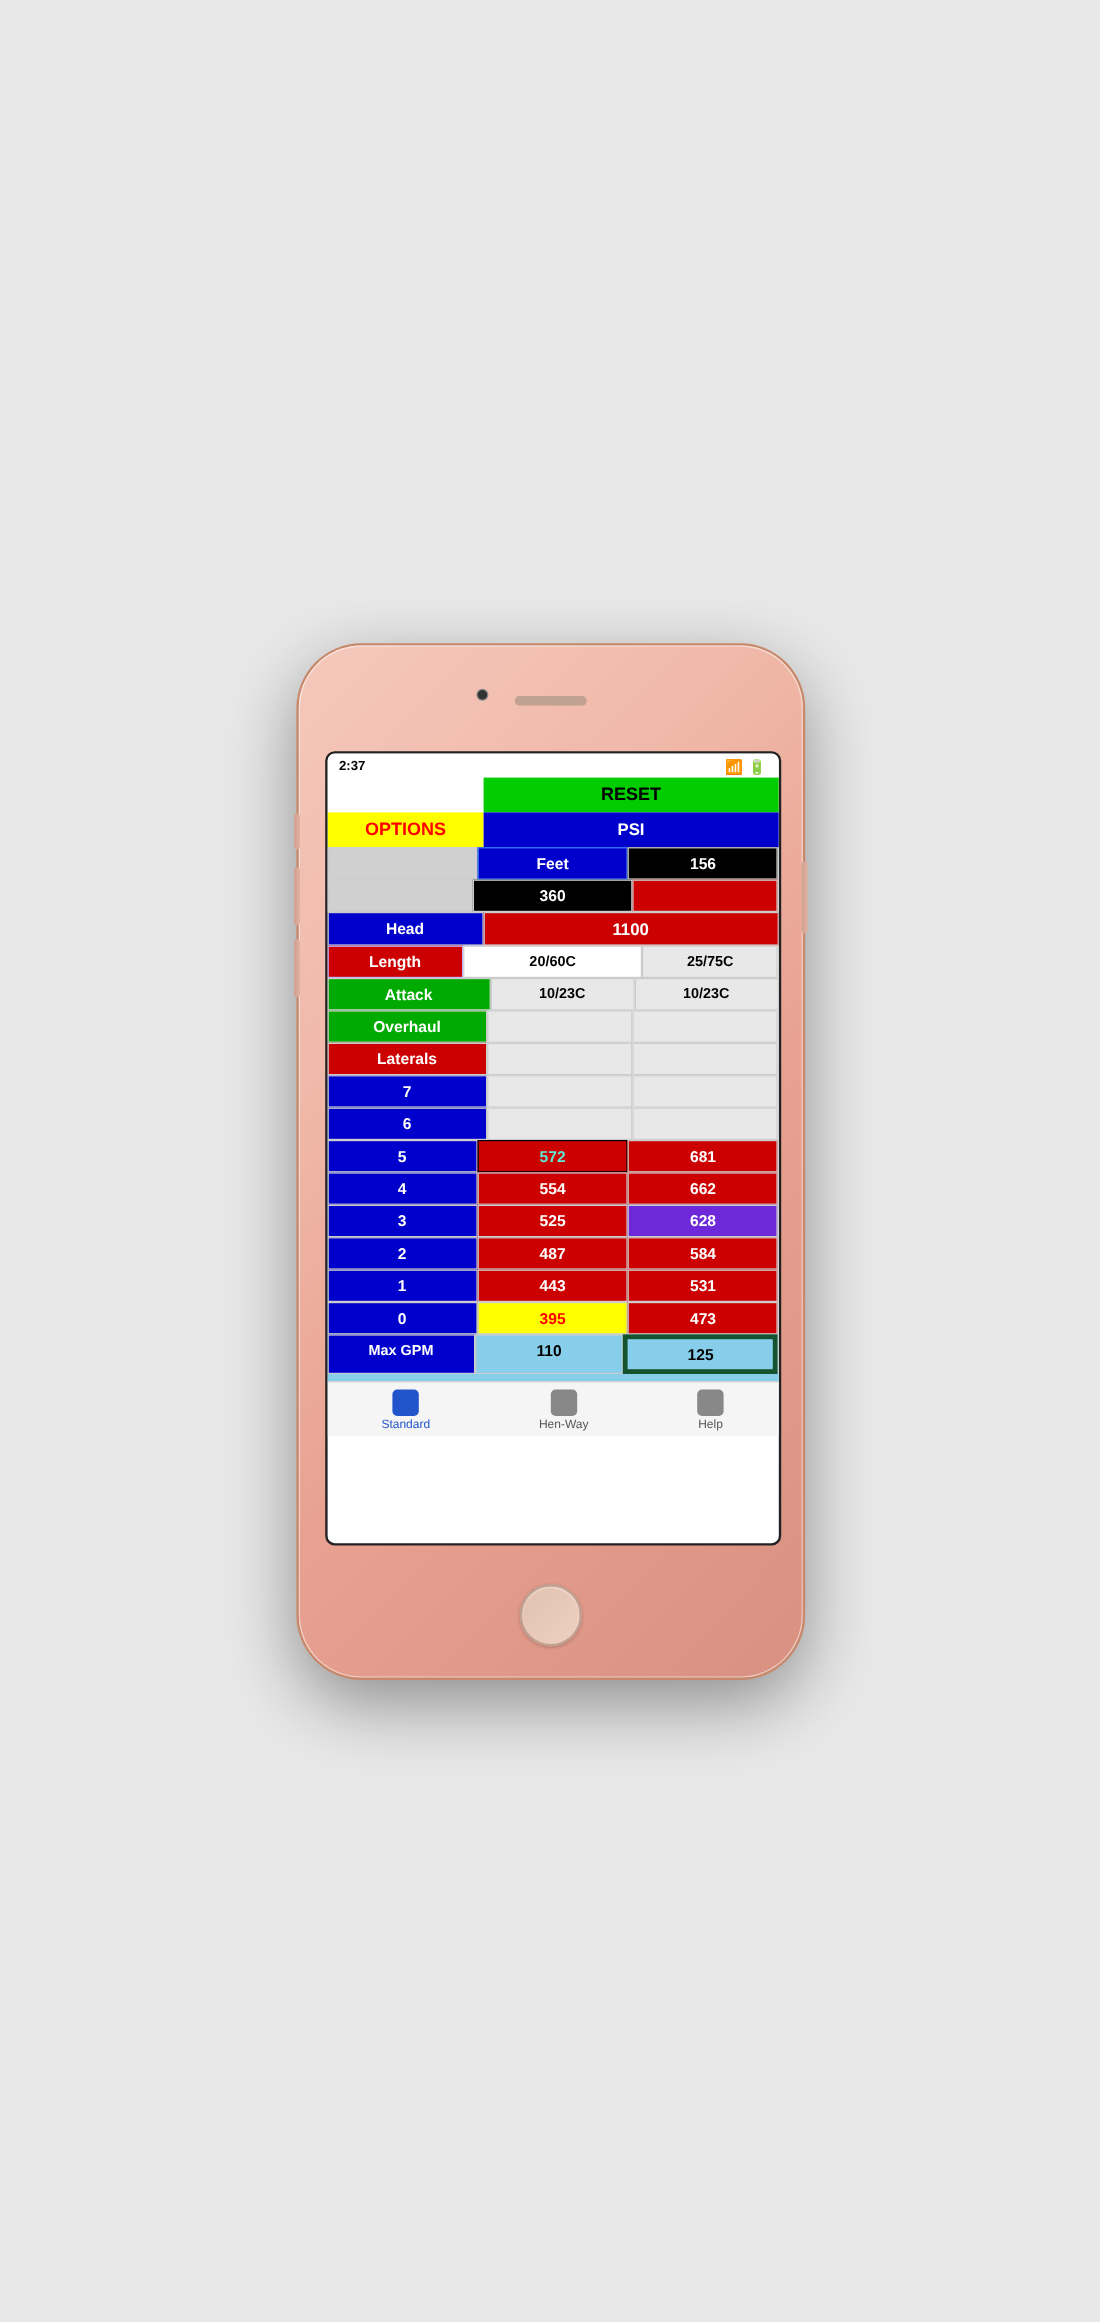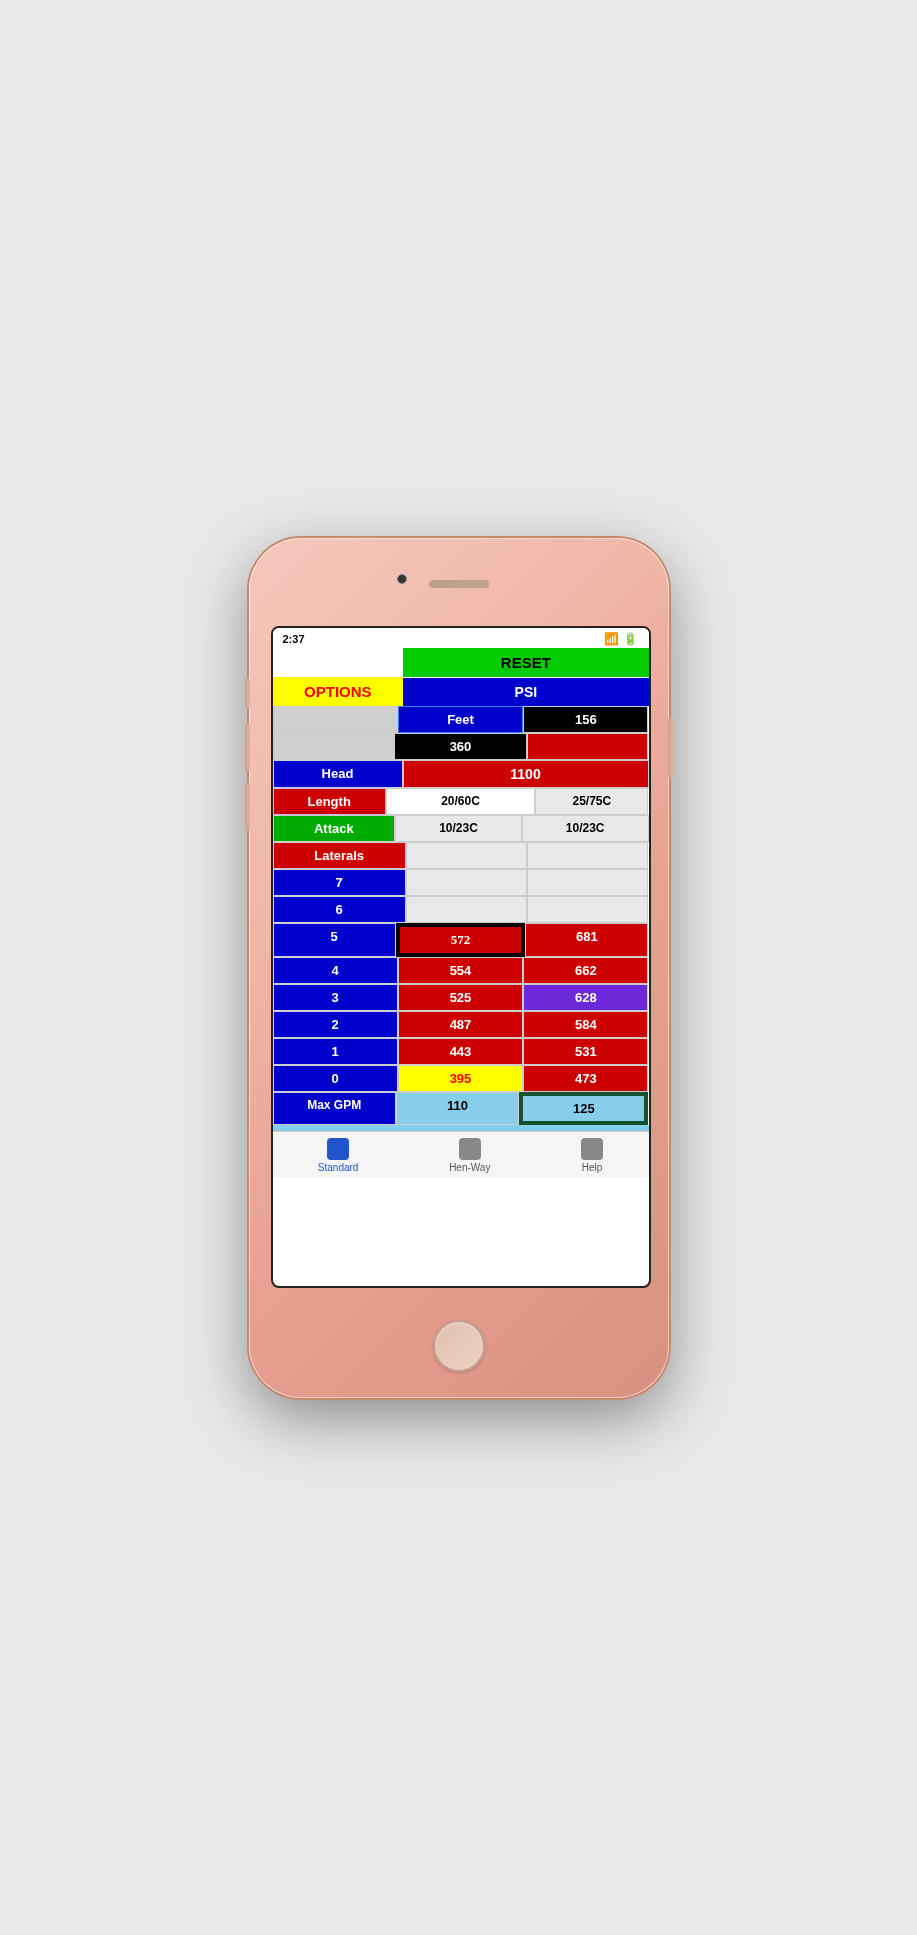--- a/index.html
+++ b/index.html
@@ -174,21 +174,21 @@
             <span style="font-size:12px;">📶</span>
             <span style="font-size:12px;">🔋</span>
           </div>
         </div>
 
         <div style="display:flex;">
           <div style="flex:1; background:#fff; padding:4px 8px; font-size:13px; font-weight:bold;"></div>
           <div style="flex:2; background:#00cc00; padding:6px 8px; text-align:center; font-size:15px; font-weight:bold; color:#000;">RESET</div>
         </div>
 
-        <div style="display:flex;align-items:flex-end;">
+        <div style="display:flex;">
           <div style="flex:1; background:#ffff00; padding:6px 8px; text-align:center; font-size:15px; font-weight:bold; color:#ff0000;">OPTIONS</div>
           <div style="flex:2; background:#0000cc; padding:6px 8px; text-align:center; font-size:14px; font-weight:bold; color:#fff;">PSI</div>
         </div>
 
         <div style="display:flex;">
           <div style="flex:1; background:#d0d0d0; padding:5px 6px; font-size:13px; font-weight:bold; border:1px solid #ccc;"></div>
           <div style="flex:1; background:#0000cc; color:#fff; padding:5px 6px; text-align:center; font-size:13px; font-weight:bold; border:1px solid #3b82f6;">Feet</div>
           <div style="flex:1; background:#000; color:#fff; padding:5px 6px; text-align:center; font-size:13px; font-weight:bold; border:1px solid #ccc;">156</div>
         </div>
 
@@ -203,25 +203,30 @@
           <div style="flex:2; background:#cc0000; color:#fff; padding:5px 6px; text-align:center; font-size:14px; font-weight:bold; border:1px solid #ccc;">1100</div>
         </div>
 
         <div style="display:flex;">
           <div style="flex:1; background:#cc0000; color:#fff; padding:5px 6px; text-align:center; font-size:13px; font-weight:bold; border:1px solid #c4b5fd;">Length</div>
           <div style="flex:1; background:#fff; color:#000; padding:5px 24px; text-align:center; font-size:12px; font-weight:bold; border:1px solid #ccc;">20/60C</div>
           <div style="flex:1; background:#e8e8e8; color:#000; padding:5px 6px; text-align:center; font-size:12px; font-weight:bold; border:1px solid #ccc;">25/75C</div>
         </div>
 
         <div style="display:flex;">
-          <div style="flex:1; background:#00aa00; color:#fff; padding:5px 4px; text-align:center; font-size:13px; font-weight:bold; border:1px solid #ccc;">Attack</div>
+          <div style="flex:1; background:#00aa00; color:#fff; padding:5px 14px; text-align:center; font-size:13px; font-weight:bold; border:1px solid #ccc;">Attack</div>
           <div style="flex:1; background:#e8e8e8; color:#000; padding:5px 6px; text-align:center; font-size:12px; font-weight:bold; border:1px solid #ccc;">10/23C</div>
           <div style="flex:1; background:#e8e8e8; color:#000; padding:5px 6px; text-align:center; font-size:12px; font-weight:bold; border:1px solid #ccc;">10/23C</div>
         </div>
 
+        <div style="display:flex;">
+          <div style="flex:1; background:#00aa00; color:#fff; padding:5px 6px; text-align:center; font-size:13px; font-weight:bold; border:1px solid #ccc;">Overhaul</div>
+          <div style="flex:1; background:#e8e8e8; border:1px solid #ccc;"></div>
+          <div style="flex:1; background:#e8e8e8; border:1px solid #ccc;"></div>
+        </div>
 
         <div style="display:flex;">
           <div style="flex:1; background:#cc0000; color:#fff; padding:5px 6px; text-align:center; font-size:13px; font-weight:bold; border:1px solid #ccc;">Laterals</div>
           <div style="flex:1; background:#e8e8e8; border:1px solid #ccc;"></div>
           <div style="flex:1; background:#e8e8e8; border:1px solid #ccc;"></div>
         </div>
 
         <div style="display:flex;">
           <div style="flex:1; background:#0000cc; color:#fff; padding:5px 6px; text-align:center; font-size:13px; font-weight:bold; border:1px solid #ccc;">7</div>
           <div style="flex:1; background:#e8e8e8; border:1px solid #ccc;"></div>
@@ -229,21 +234,21 @@
         </div>
 
         <div style="display:flex;">
           <div style="flex:1; background:#0000cc; color:#fff; padding:5px 6px; text-align:center; font-size:13px; font-weight:bold; border:1px solid #ccc;">6</div>
           <div style="flex:1; background:#e8e8e8; border:1px solid #ccc;"></div>
           <div style="flex:1; background:#e8e8e8; border:1px solid #ccc;"></div>
         </div>
 
         <div style="display:flex;">
           <div style="flex:1; background:#0000cc; color:#fff; padding:5px 6px; text-align:center; font-size:13px; font-weight:bold; border:1px solid #ccc;">5</div>
-          <div style="flex:1; background:#cc0000; color:#ffffff; padding:5px 6px; text-align:center; font-size:13px; font-weight:bold; border:4px solid #000000;font-family:Liberation Serif, serif;">572</div>
+          <div style="flex:1; background:#cc0000; color:#5eead4; padding:5px 6px; text-align:center; font-size:13px; font-weight:bold; border:1px solid #000000;">572</div>
           <div style="flex:1; background:#cc0000; color:#fff; padding:5px 6px; text-align:center; font-size:13px; font-weight:bold; border:1px solid #ccc;">681</div>
         </div>
 
         <div style="display:flex;">
           <div style="flex:1; background:#0000cc; color:#fff; padding:5px 6px; text-align:center; font-size:13px; font-weight:bold; border:1px solid #ccc;">4</div>
           <div style="flex:1; background:#cc0000; color:#fff; padding:5px 6px; text-align:center; font-size:13px; font-weight:bold; border:1px solid #ccc;">554</div>
           <div style="flex:1; background:#cc0000; color:#fff; padding:5px 6px; text-align:center; font-size:13px; font-weight:bold; border:1px solid #ccc;">662</div>
         </div>
 
         <div style="display:flex;">

